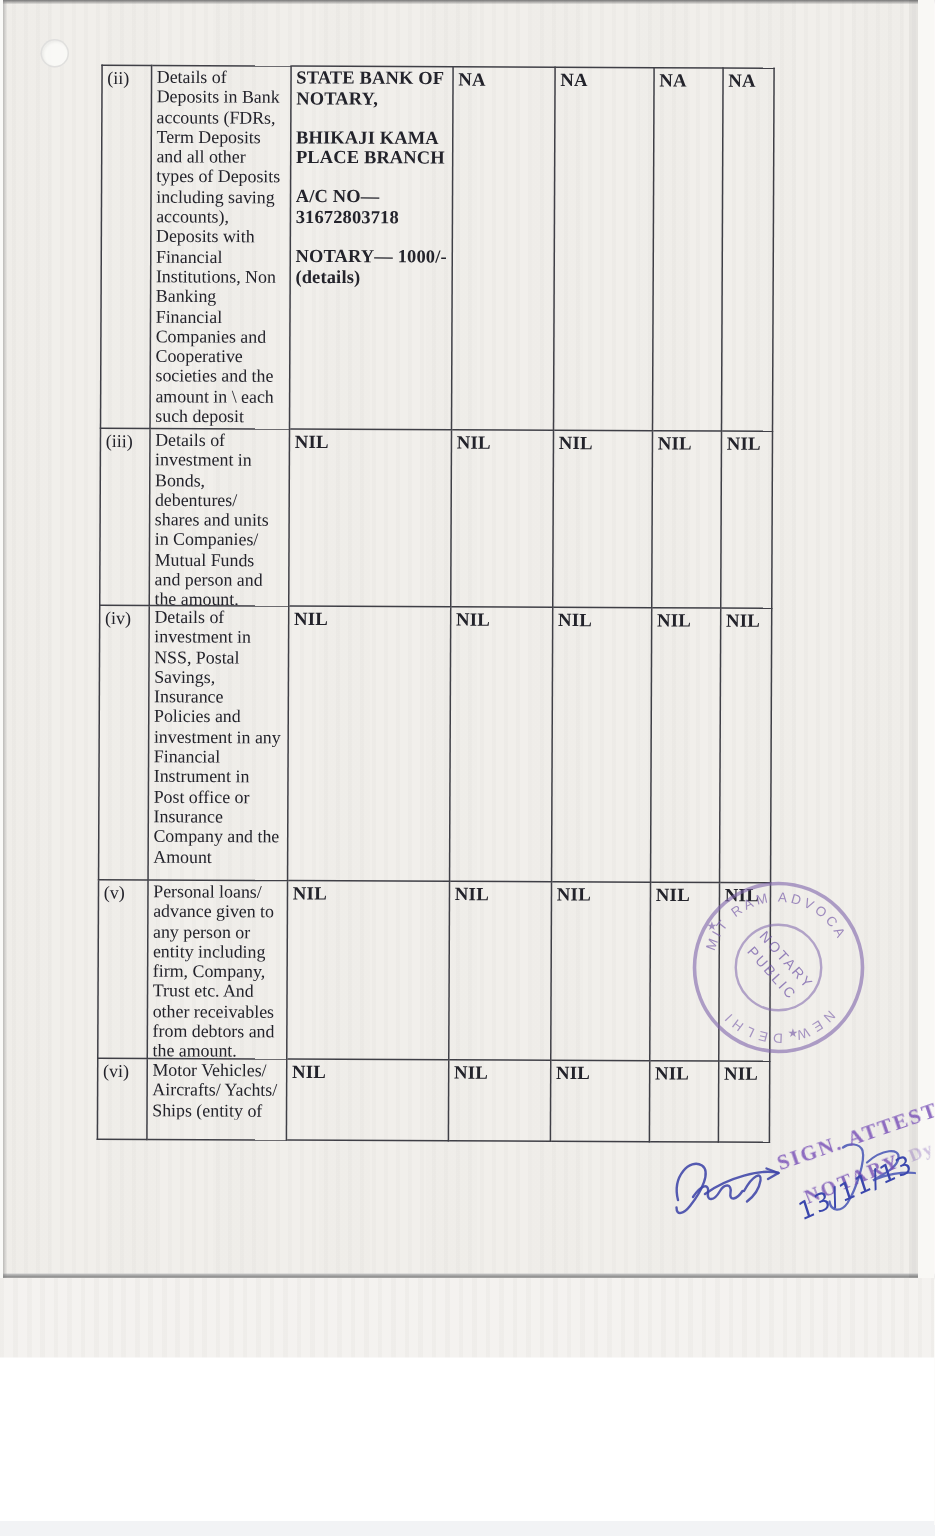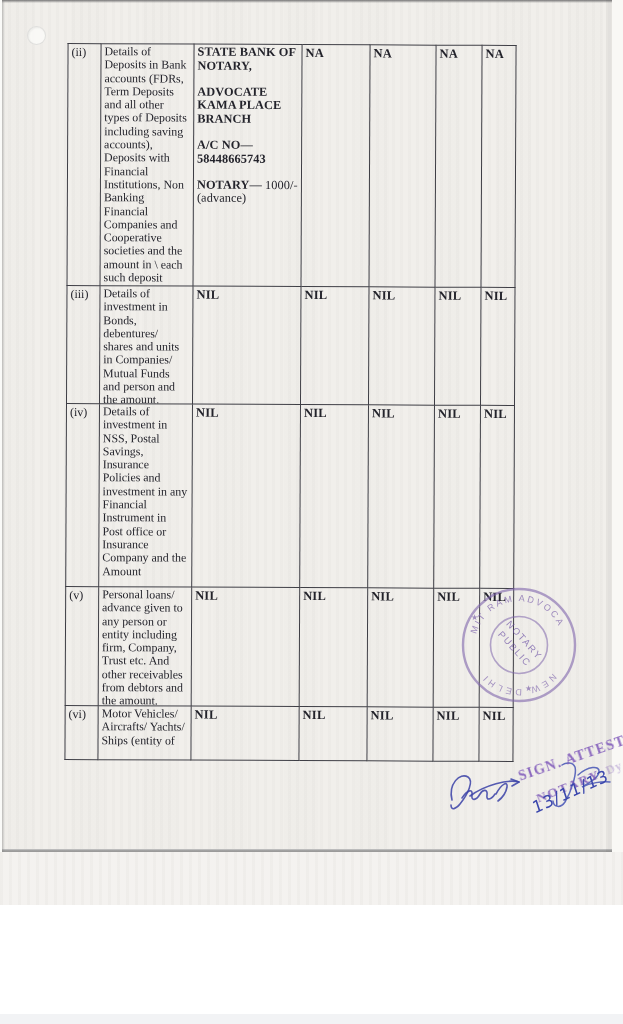--- a/index.html
+++ b/index.html
@@ -29,21 +29,21 @@
   
   table.doc{position:absolute;left:66px;top:44px;border-collapse:collapse;table-layout:fixed;
      transform:rotate(0.25deg);color:#23232b;}
   table.doc td{border:1px solid #3f3f46;vertical-align:top;padding:1px 3px 0 3px;overflow:hidden;}
   .cellbox{overflow:hidden;}
   .sn{font-size:12px;padding-left:2px;}
   .desc{font-size:11.9px;line-height:13.3px;}
   .val{font-weight:bold;font-size:12.5px;letter-spacing:0.2px;}
   .bank{font-size:12.3px;line-height:13.8px;font-weight:bold;letter-spacing:0.1px;}
   .bank p{margin:0 0 12px 0;}
-  .bank .reg{font-weight:normal;margin-top:44px;}
+  .bank .reg{font-weight:bold;margin-top:44px;}
   
   .stamp-seal{position:absolute;left:454px;top:580px;width:130px;height:130px;filter:blur(0.3px);}
   .sig-ink{position:absolute;}
   .attested{position:absolute;left:519px;top:769px;width:160px;transform:rotate(-19deg);
      transform-origin:0 50%;font-family:"Liberation Serif",serif;font-weight:bold;font-size:14px;
      letter-spacing:1.5px;color:rgba(123,84,184,0.85);white-space:nowrap;filter:blur(0.2px);}
   .notary-line{position:absolute;left:537px;top:791px;transform:rotate(-22deg);transform-origin:0 50%;
      font-family:"Liberation Serif",serif;font-weight:bold;font-size:13.5px;letter-spacing:1.8px;
      color:rgba(116,78,180,0.8);white-space:nowrap;filter:blur(0.2px);}
   .notary-line .faint{opacity:0.4;font-size:12px;margin-left:7px;letter-spacing:1px;}
@@ -81,29 +81,29 @@
         <tr>
       <td class="sn">
             <div class="cellbox" style="height:240px">(ii)</div>
           </td>
       <td class="desc">
             <div class="cellbox" style="height:240px">Details of Deposits in Bank accounts (FDRs, Term Deposits and all other types of Deposits including saving accounts), Deposits with Financial Institutions, Non Banking Financial Companies and Cooperative societies and the amount in \ each such deposit</div>
           </td>
       <td class="bank">
         <div class="cellbox" style="height:240px">
           <p>STATE BANK OF NOTARY,</p>
-          <p>ADVOCATE KAMA PLACE BRANCH</p>
+          <p>BHIKAJI KAMA PLACE BRANCH</p>
           <p>
             <span>A/C NO—</span><br>
-            <span>58448665743</span>
+            <span>31672803718</span>
           </p>
           <p>
             <span>NOTARY—</span>
             <span class="reg">1000/-</span><br>
-            <span class="reg">(advance)</span>
+            <span class="reg">(details)</span>
           </p>
         </div>
       </td>
       <td class="val">
             <div class="cellbox" style="height:240px">NA</div>
           </td>
       <td class="val">
             <div class="cellbox" style="height:240px">NA</div>
           </td>
       <td class="val">

